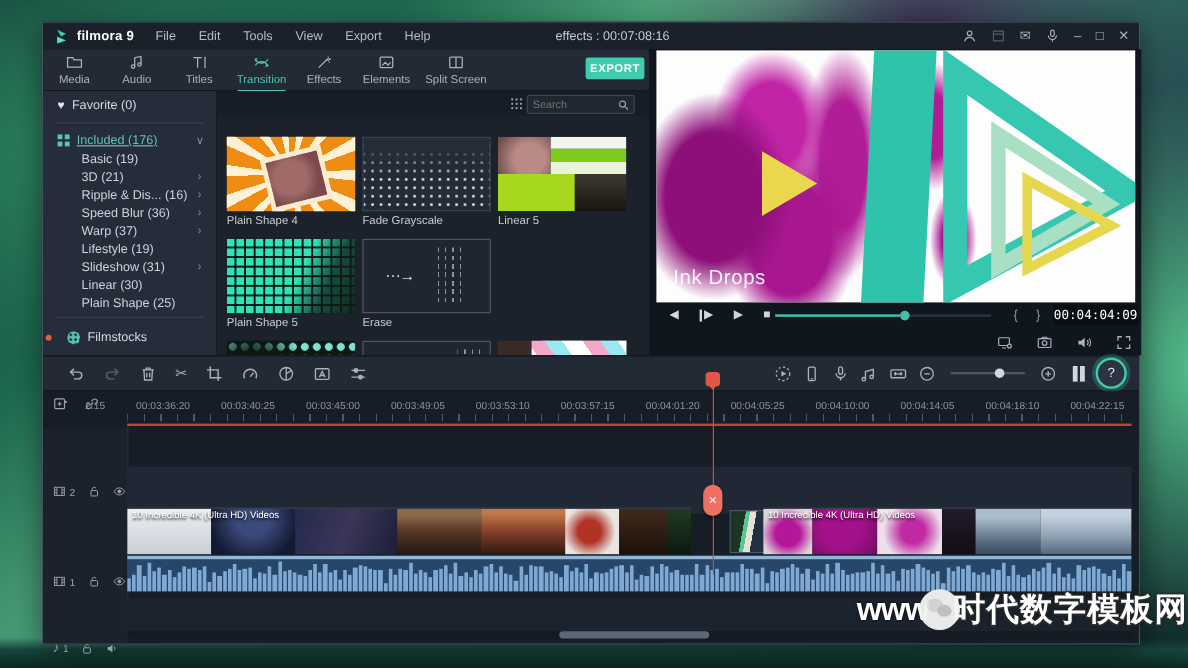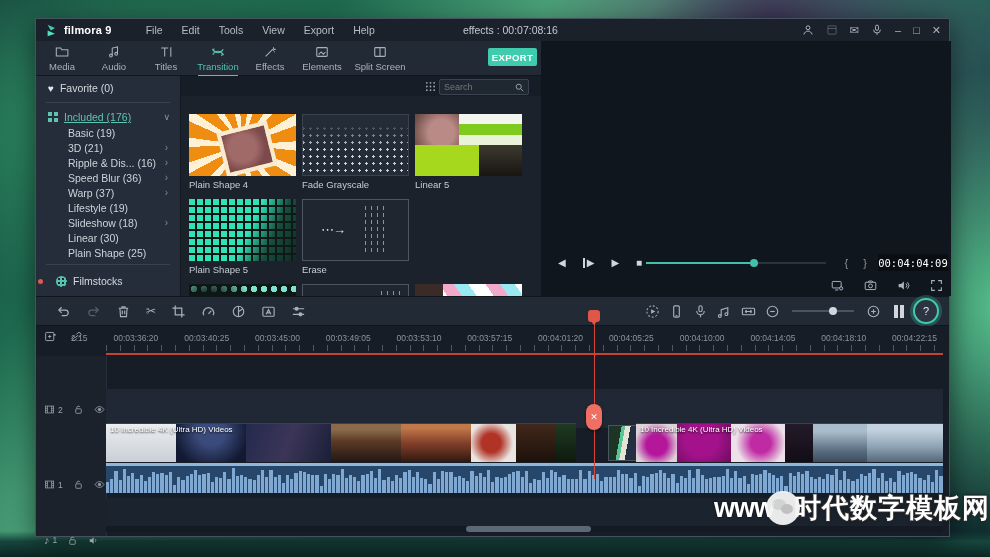--- a/index.html
+++ b/index.html
@@ -19,21 +19,21 @@
   
   .window{position:absolute;left:35px;top:18px;width:915px;height:519px;
     background:#1d2530;border:1px solid #44515e;box-sizing:border-box;
     box-shadow:0 6px 24px rgba(0,0,0,.5);color:#c6cdd4;}
   
   .titlebar{position:absolute;left:0;top:0;right:0;height:22px;background:#1a212b;
     display:flex;align-items:center;border-bottom:1px solid #11161d;}
   .logo{display:flex;align-items:center;margin-left:10px;}
   .logo-mark{width:13px;height:13px;margin-right:5px;}
   .logo-text{font-size:11px;font-weight:bold;color:#fff;letter-spacing:.2px;}
-  .menus{display:flex;margin-left:34px;justify-content:space-between;}
+  .menus{display:flex;margin-left:18px;justify-content:space-between;}
   .menus span{font-size:10.5px;color:#b4bdc6;margin-right:19px;cursor:default;}
   .tb-status{position:absolute;left:427px;font-size:10.5px;color:#c3cad2;}
   .tb-icons{position:absolute;right:8px;display:flex;align-items:center;gap:12px;}
   .tb-icons .ic{width:12px;height:12px;color:#aab3bd;}
   .tb-icons .dim{opacity:.4;}
   .tb-glyph{font-size:11px;color:#aab3bd;line-height:12px;}
   
   .tabbar{position:absolute;left:0;top:22px;width:505px;height:35px;background:#222a36;
     display:flex;align-items:flex-start;border-bottom:1px solid #11161d;box-sizing:border-box;}
   .tab{display:flex;flex-direction:column;align-items:center;margin-top:4px;width:52px;
@@ -330,21 +330,21 @@
         <span class="chev">›</span>
       </div>
     <div class="sb-item">
         <span>Warp (37)</span>
         <span class="chev">›</span>
       </div>
     <div class="sb-item">
         <span>Lifestyle (19)</span>
       </div>
     <div class="sb-item">
-        <span>Slideshow (18)</span>
+        <span>Slideshow (31)</span>
         <span class="chev">›</span>
       </div>
     <div class="sb-item">
         <span>Linear (30)</span>
       </div>
     <div class="sb-item">
         <span>Plain Shape (25)</span>
       </div>
     <div class="sb-div"></div>
     <div class="sb-filmstocks">
@@ -419,20 +419,31 @@
             <div class="lines" style="left:78px"></div>
           </div>
         </div>
       <div class="card" style="left:226px;top:188px">
           <div class="thumb th-stair"></div>
         </div>
     </div>
   </div>
 
   <div class="preview">
+    <div class="video">
+      <div class="ink"></div>
+      <div class="tealbar"></div>
+      <svg class="tri-svg" viewBox="0 0 210 210" width="210" height="210">
+        <polygon points="52,18 52,196 196,118" fill="none" stroke="#35c7af" stroke-width="20"></polygon>
+        <polygon points="88,70 88,180 178,128" fill="none" stroke="#a9dfc3" stroke-width="12"></polygon>
+        <polygon points="112,108 112,182 182,146" fill="none" stroke="#e6d84e" stroke-width="8"></polygon>
+      </svg>
+      <div class="play-tri"></div>
+      <div class="vid-title">Ink Drops</div>
+    </div>
     <div class="transport">
       <span class="t-btn">◀</span>
       <span class="t-btn step">▶</span>
       <span class="t-btn">▶</span>
       <span class="t-btn">■</span>
       <div class="t-slider">
           <div class="t-fill"></div>
           <div class="t-knob"></div>
         </div>
       <span class="t-brackets">{ }</span>

